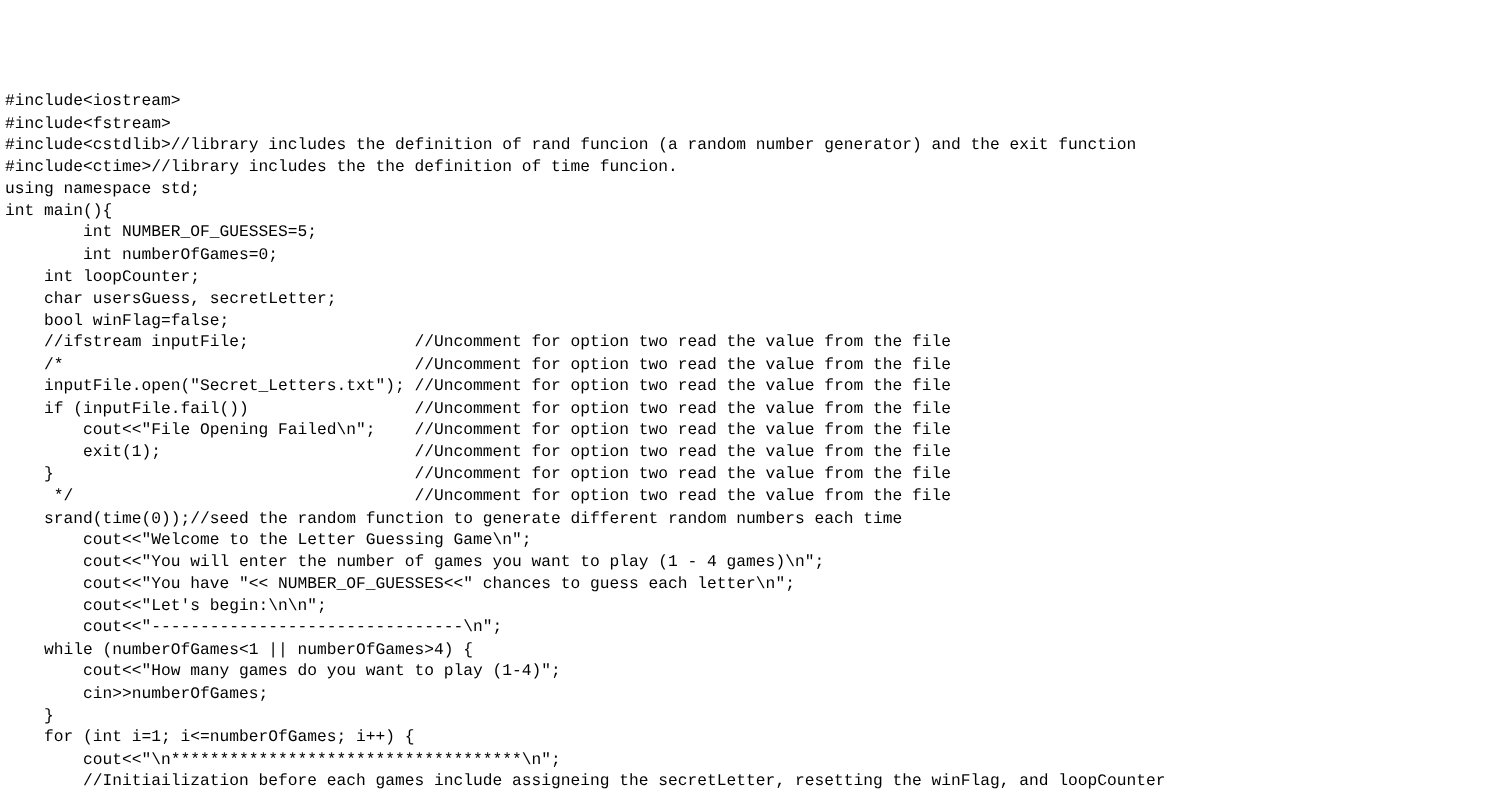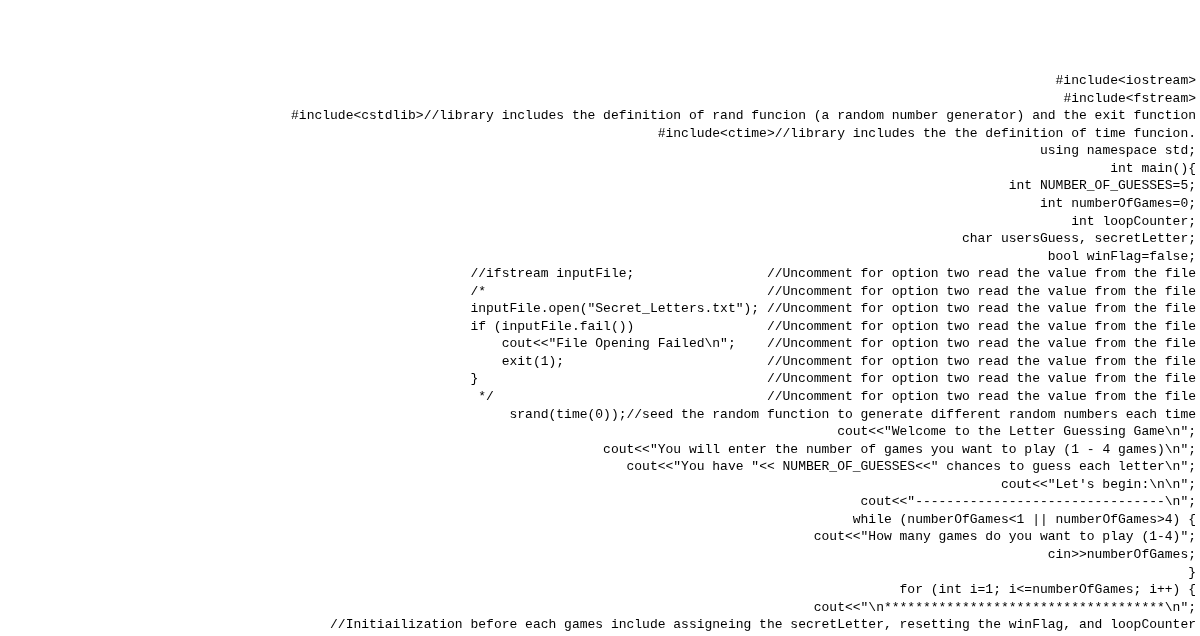--- a/index.html
+++ b/index.html
@@ -11,21 +11,20 @@
     line-height: 1.35;
     color: #000000;
     white-space: pre;
     overflow-x: auto;
   }
   .code-container {
     padding: 2px 4px;
   }
   .line {
     display: block;
-    text-align: right;
   }
 </style>
 </head>
 <body>
 
 
 
 <div class="code-container" id="code-root"><span class="line">#include&lt;iostream&gt;</span><span class="line">#include&lt;fstream&gt;</span><span class="line">#include&lt;cstdlib&gt;//library includes the definition of rand funcion (a random number generator) and the exit function</span><span class="line">#include&lt;ctime&gt;//library includes the the definition of time funcion.</span><span class="line">using namespace std;</span><span class="line">int main(){</span><span class="line">        int NUMBER_OF_GUESSES=5;</span><span class="line">        int numberOfGames=0;</span><span class="line">    int loopCounter;</span><span class="line">    char usersGuess, secretLetter;</span><span class="line">    bool winFlag=false;</span><span class="line">    //ifstream inputFile;                 //Uncomment for option two read the value from the file</span><span class="line">    /*                                    //Uncomment for option two read the value from the file</span><span class="line">    inputFile.open("Secret_Letters.txt"); //Uncomment for option two read the value from the file</span><span class="line">    if (inputFile.fail())                 //Uncomment for option two read the value from the file</span><span class="line">        cout&lt;&lt;"File Opening Failed\n";    //Uncomment for option two read the value from the file</span><span class="line">        exit(1);                          //Uncomment for option two read the value from the file</span><span class="line">    }                                     //Uncomment for option two read the value from the file</span><span class="line">     */                                   //Uncomment for option two read the value from the file</span><span class="line">    srand(time(0));//seed the random function to generate different random numbers each time</span><span class="line">        cout&lt;&lt;"Welcome to the Letter Guessing Game\n";</span><span class="line">        cout&lt;&lt;"You will enter the number of games you want to play (1 - 4 games)\n";</span><span class="line">        cout&lt;&lt;"You have "&lt;&lt; NUMBER_OF_GUESSES&lt;&lt;" chances to guess each letter\n";</span><span class="line">        cout&lt;&lt;"Let's begin:\n\n";</span><span class="line">        cout&lt;&lt;"--------------------------------\n";</span><span class="line">    while (numberOfGames&lt;1 || numberOfGames&gt;4) {</span><span class="line">        cout&lt;&lt;"How many games do you want to play (1-4)";</span><span class="line">        cin&gt;&gt;numberOfGames;</span><span class="line">    }</span><span class="line">    for (int i=1; i&lt;=numberOfGames; i++) {</span><span class="line">        cout&lt;&lt;"\n************************************\n";</span><span class="line">        //Initiailization before each games include assigneing the secretLetter, resetting the winFlag, and loopCounter</span><span class="line">        winFlag=false;</span></div>
 
 

